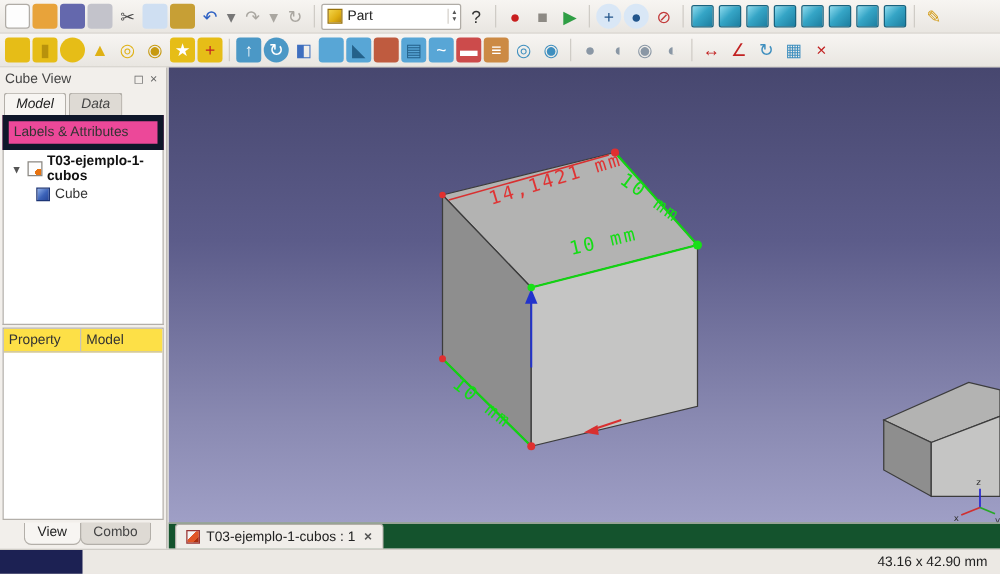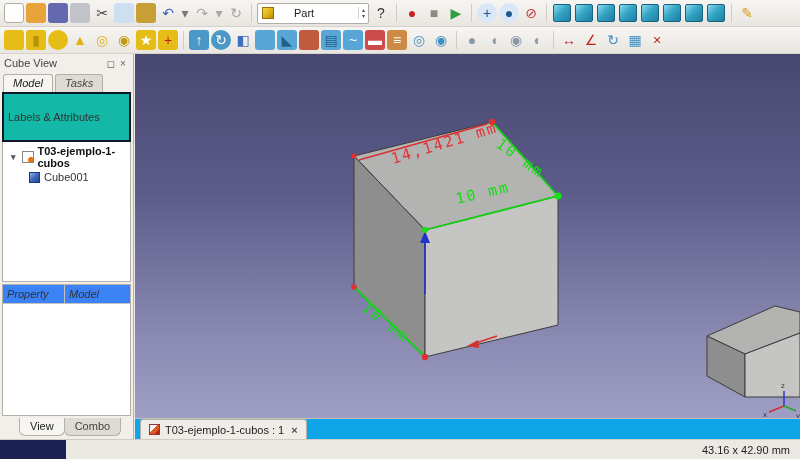--- a/index.html
+++ b/index.html
@@ -26,78 +26,78 @@
   }
   .sep{ width:1px; height:18px; background:#cfccc6; margin:0 3px; flex:0 0 auto; }
   .combo{
     height:21px; width:112px; flex:0 0 auto; background:#fff;
     border:1px solid #b0aca6; border-radius:2px;
     display:flex; align-items:center; gap:4px; padding:0 3px 0 4px; font-size:11px;
   }
   .wb-ic{ width:12px; height:12px; flex:0 0 auto;
     background:linear-gradient(135deg,#f3d54a 0%,#dfae12 60%,#b8880b 100%);
     border:1px solid #97700a; }
-  .wb-label{ flex:1; color:#222;margin-left:16px; }
+  .wb-label{ flex:1; color:#222; }
   .spin{ display:flex; flex-direction:column; font-size:6px; line-height:6px;
     color:#555; border-left:1px solid #d5d1cb; padding-left:3px; }
   
   .sidebar{
     position:absolute; left:0; top:54px; width:134px; height:385px;
     background:#f2efeb; border-right:1px solid #b3afa9;
     display:flex; flex-direction:column;
   }
   .panel-title{ height:18px; display:flex; align-items:center; padding:0 4px; color:#444; }
   .panel-title .flex1{ flex:1; }
   .dockbtn{ width:12px; text-align:center; color:#666; cursor:default; font-size:10px; }
   .panel-tabs{ display:flex; padding:2px 3px 0;font-style:italic; }
   .ptab{
     padding:2px 9px 3px; margin-right:2px; background:#dedad4;
     border:1px solid #b3afa9; border-bottom:none; border-radius:3px 3px 0 0; color:#444;
   }
   .ptab.active{ background:#f7f5f2; color:#222; }
   .section-hdr{
-    margin:0 2px; border:2px solid #0f172a; background:#14b8a6;
-    padding:17px 4px; color:#333;
+    margin:0 2px; border:5px solid #0f172a; background:#ec4899;
+    padding:3px 4px; color:#333;
   }
   .tree{
     margin:0 2px; border:1px solid #b3afa9; border-top:none;
     background:#fff; height:140px; padding:2px 0; overflow:hidden;
   }
   .trow{ display:flex; align-items:center; gap:4px; padding:1px 3px; }
   .trow.doc{ font-weight:bold; color:#111; }
   .indent1{ padding-left:8px; } .indent2{ padding-left:26px; }
   .tw-arrow{ color:#555; font-size:9px; width:8px; }
   .doc-ic{ width:12px; height:12px; flex:0 0 auto; border:1px solid #8a8781;
     background:radial-gradient(circle 3px at 8px 8px,#e8720f 95%,#fdfdfd 100%); }
   .cube-ic{ width:11px; height:11px; flex:0 0 auto; border:1px solid #1c3576;
     background:linear-gradient(135deg,#8fb0ea 0%,#3b62b8 55%,#27479a 100%); }
   .prop-table{ margin:2px; border:1px solid #b3afa9; flex:1; background:#fff;
     display:flex; flex-direction:column; overflow:hidden; }
-  .prop-hdr{ display:flex; border-bottom:1px solid #c6c2bc; background:#3b82f6;font-style:italic; }
+  .prop-hdr{ display:flex; border-bottom:1px solid #c6c2bc; background:#fde047; }
   .prop-hdr span{ padding:3px 4px; color:#333; }
   .prop-hdr span:first-child{ width:62px; border-right:1px solid #c6c2bc; }
   .prop-body{ flex:1; }
   .bottom-tabs{ display:flex; padding:0 19px 3px; }
   .btab{
     padding:2px 10px 3px; margin-right:-1px; background:#dedad4; color:#444;
     border:1px solid #b3afa9; border-top:none; border-radius:0 0 6px 6px;
   }
   .btab.active{ background:#f7f5f2; color:#222; }
   
   .viewport{
     position:absolute; left:135px; top:54px; width:665px; height:364px;
     background:linear-gradient(180deg,#47476f 0%, #5c5c8a 38%, #8a8ab2 78%, #9f9fc6 100%);
   }
   .viewport svg{ display:block; }
   .dim{ font-family:"DejaVu Sans Mono", monospace; font-size:15px; letter-spacing:2px; }
   .axlbl{ font-family:"DejaVu Sans", sans-serif; font-size:7px; }
   
   .tabbar{
     position:absolute; left:135px; top:418px; width:665px; height:21px;
-    background:#0ea5e9; border-top:1px solid #c2beb8;
+    background:#14532d; border-top:1px solid #c2beb8;
     display:flex; align-items:flex-end; padding-left:5px;
   }
   .doctab{
     display:flex; align-items:center; gap:5px; height:20px; padding:0 8px;
     background:#f0ede9; border:1px solid #b3afa9; border-bottom:none;
     border-radius:3px 3px 0 0; color:#222;
   }
   .fc-ic{ width:11px; height:11px; flex:0 0 auto; border:1px solid #933;
     background:linear-gradient(135deg,#f4f4f4 0% 40%,#e05526 40% 75%,#a92c0d 75% 100%); }
   .tabclose{ font-weight:bold; color:#555; padding-left:2px; cursor:default; }
@@ -192,32 +192,32 @@
   </div>
 
 <div class="sidebar">
   <div class="panel-title">
     <span class="flex1">Cube View</span>
     <span class="dockbtn">◻</span>
     <span class="dockbtn">×</span>
   </div>
   <div class="panel-tabs">
     <span class="ptab active">Model</span>
-    <span class="ptab">Tasks</span>
+    <span class="ptab">Data</span>
   </div>
   <div class="section-hdr">Labels &amp; Attributes</div>
   <div class="tree">
     <div class="trow doc indent1">
       <span class="tw-arrow">▾</span>
       <span class="doc-ic"></span>
       <span>T03-ejemplo-1-cubos</span>
     </div>
     <div class="trow indent2">
       <span class="cube-ic"></span>
-      <span>Cube001</span>
+      <span>Cube</span>
     </div>
   </div>
   <div class="prop-table">
     <div class="prop-hdr">
       <span>Property</span>
       <span>Model</span>
     </div>
     <div class="prop-body"></div>
   </div>
   <div class="bottom-tabs">

